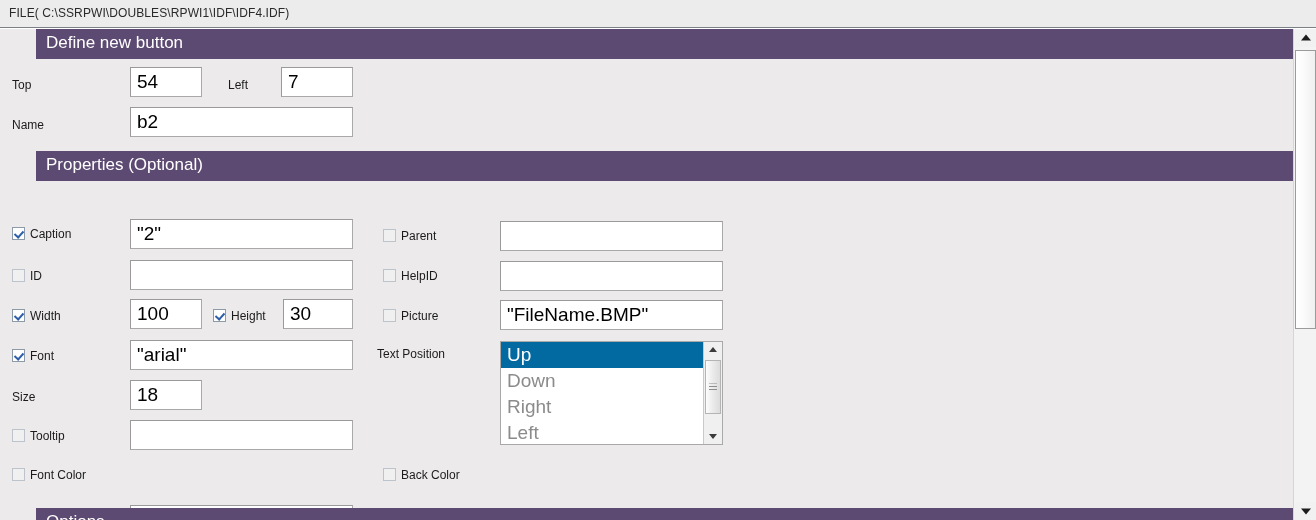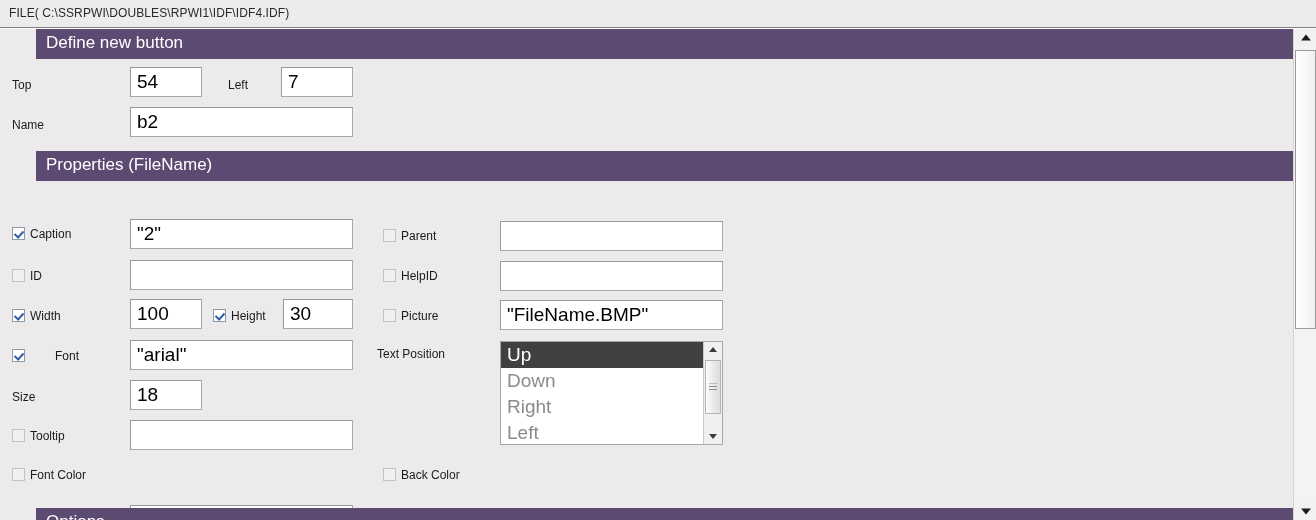--- a/index.html
+++ b/index.html
@@ -147,21 +147,21 @@
     position: relative;
     height: 26px;
     line-height: 26px;
     padding-left: 6px;
     font-size: 19px;
     color: #8b8b8b;
     white-space: nowrap;
     box-sizing: border-box;
   }
   .lb-item.sel {
-    background: #404040;
+    background: #0369a1;
     color: #ffffff;
   }
 
   
   .lb-scroll {
     position: absolute;
     right: 0;
     top: 0;
     width: 19px;
     height: 100%;
@@ -271,21 +271,21 @@
       <input class="inp" style="left: 130px; top: 8px; width: 72px; height: 30px;" value="54">
 
       <div class="lbl" style="left:228px; top:19px;">Left</div>
       <input class="inp" style="left: 281px; top: 8px; width: 72px; height: 30px;" value="7">
 
       <div class="lbl" style="left:12px; top:59px;">Name</div>
       <input class="inp" style="left: 130px; top: 48px; width: 223px; height: 30px;" value="b2">
     </div>
 
     <div class="section-bar" id="bar-props">
-      <div class="title">Properties (FileName)</div>
+      <div class="title">Properties (Optional)</div>
     </div>
 
     <div class="region" id="region-props">
 
       <div class="cbx on" style="left:12px; top:46px;"></div>
       <div class="lbl" style="left:30px; top:46px;">Caption</div>
       <input class="inp" style="left: 130px; top: 38px; width: 223px; height: 30px;" value="&quot;2&quot;">
 
       <div class="cbx off" style="left:12px; top:88px;"></div>
       <div class="lbl" style="left:30px; top:88px;">ID</div>
@@ -293,21 +293,21 @@
 
       <div class="cbx on" style="left:12px; top:128px;"></div>
       <div class="lbl" style="left:30px; top:128px;">Width</div>
       <input class="inp" style="left: 130px; top: 118px; width: 72px; height: 30px;" value="100">
 
       <div class="cbx on" style="left:213px; top:128px;"></div>
       <div class="lbl" style="left:231px; top:128px;">Height</div>
       <input class="inp" style="left: 283px; top: 118px; width: 70px; height: 30px;" value="30">
 
       <div class="cbx on" style="left:12px; top:168px;"></div>
-      <div class="lbl" style="left:30px; top:168px;margin-left:25px;">Font</div>
+      <div class="lbl" style="left:30px; top:168px;">Font</div>
       <input class="inp" style="left: 130px; top: 159px; width: 223px; height: 30px;" value="&quot;arial&quot;">
 
       <div class="lbl" style="left:12px; top:209px;">Size</div>
       <input class="inp" style="left: 130px; top: 199px; width: 72px; height: 30px;" value="18">
 
       <div class="cbx off" style="left:12px; top:248px;"></div>
       <div class="lbl" style="left:30px; top:248px;">Tooltip</div>
       <input class="inp" style="left: 130px; top: 239px; width: 223px; height: 30px;" value="">
 
       <div class="cbx off" style="left:12px; top:287px;"></div>

